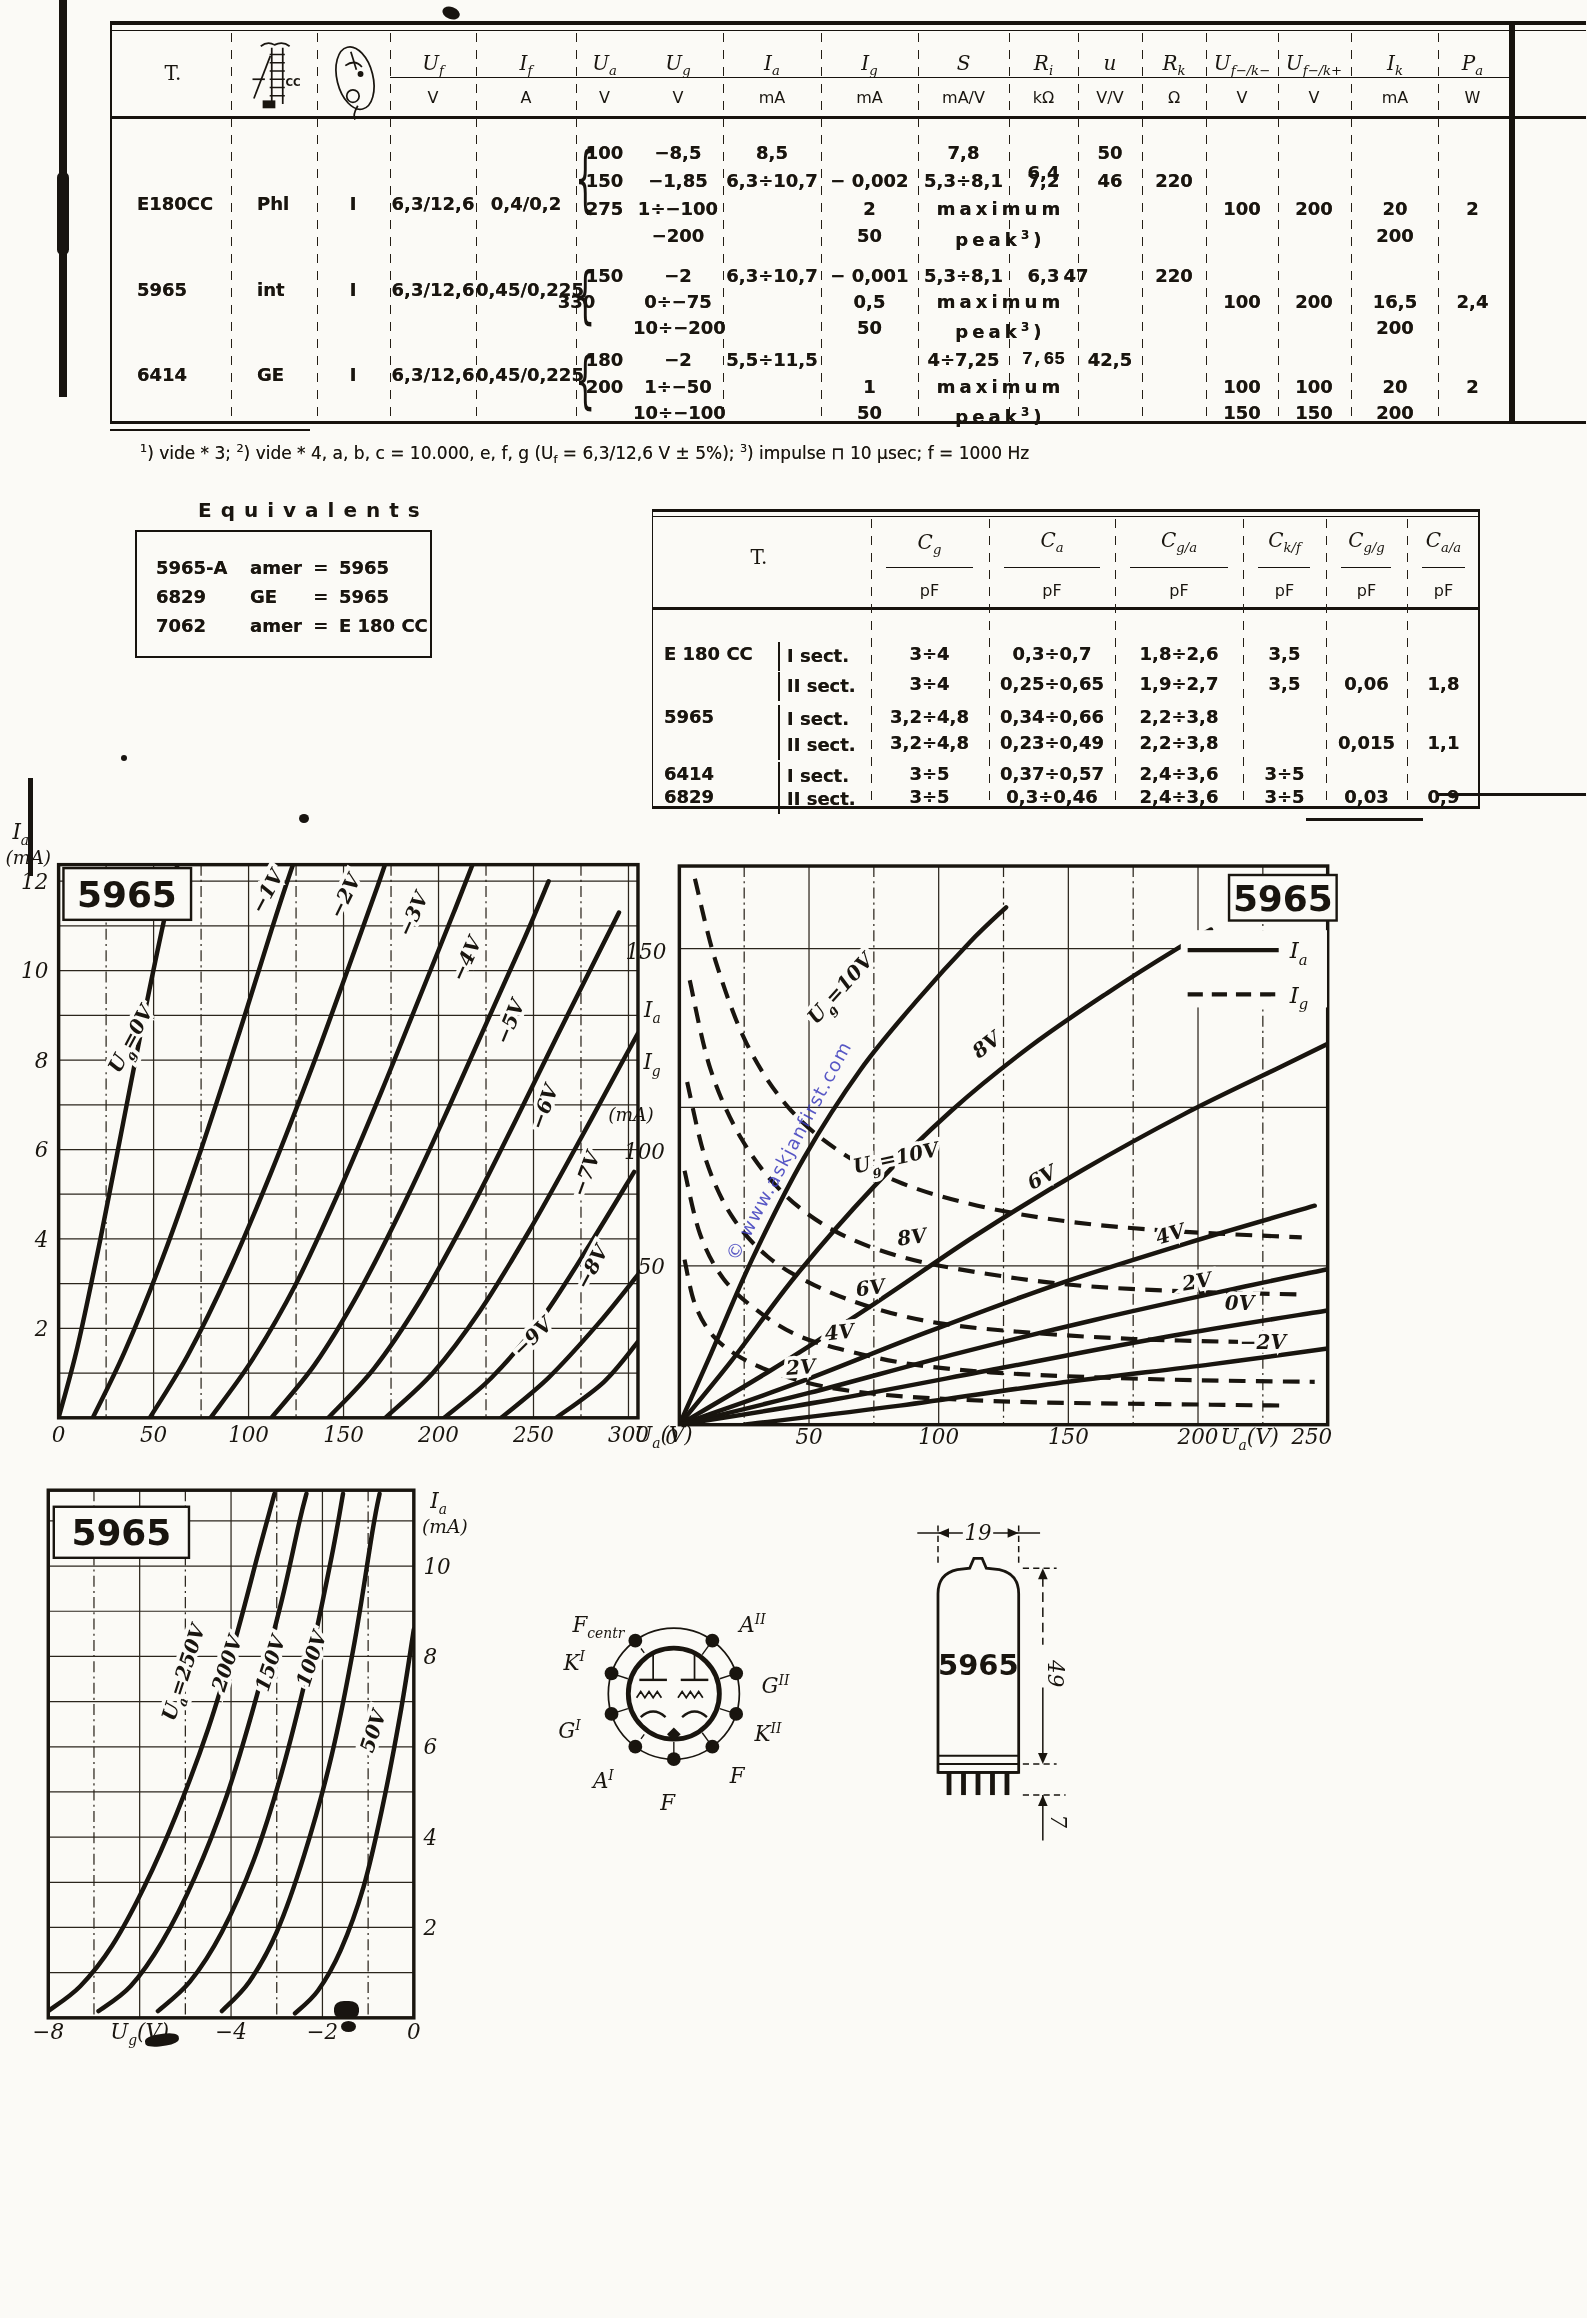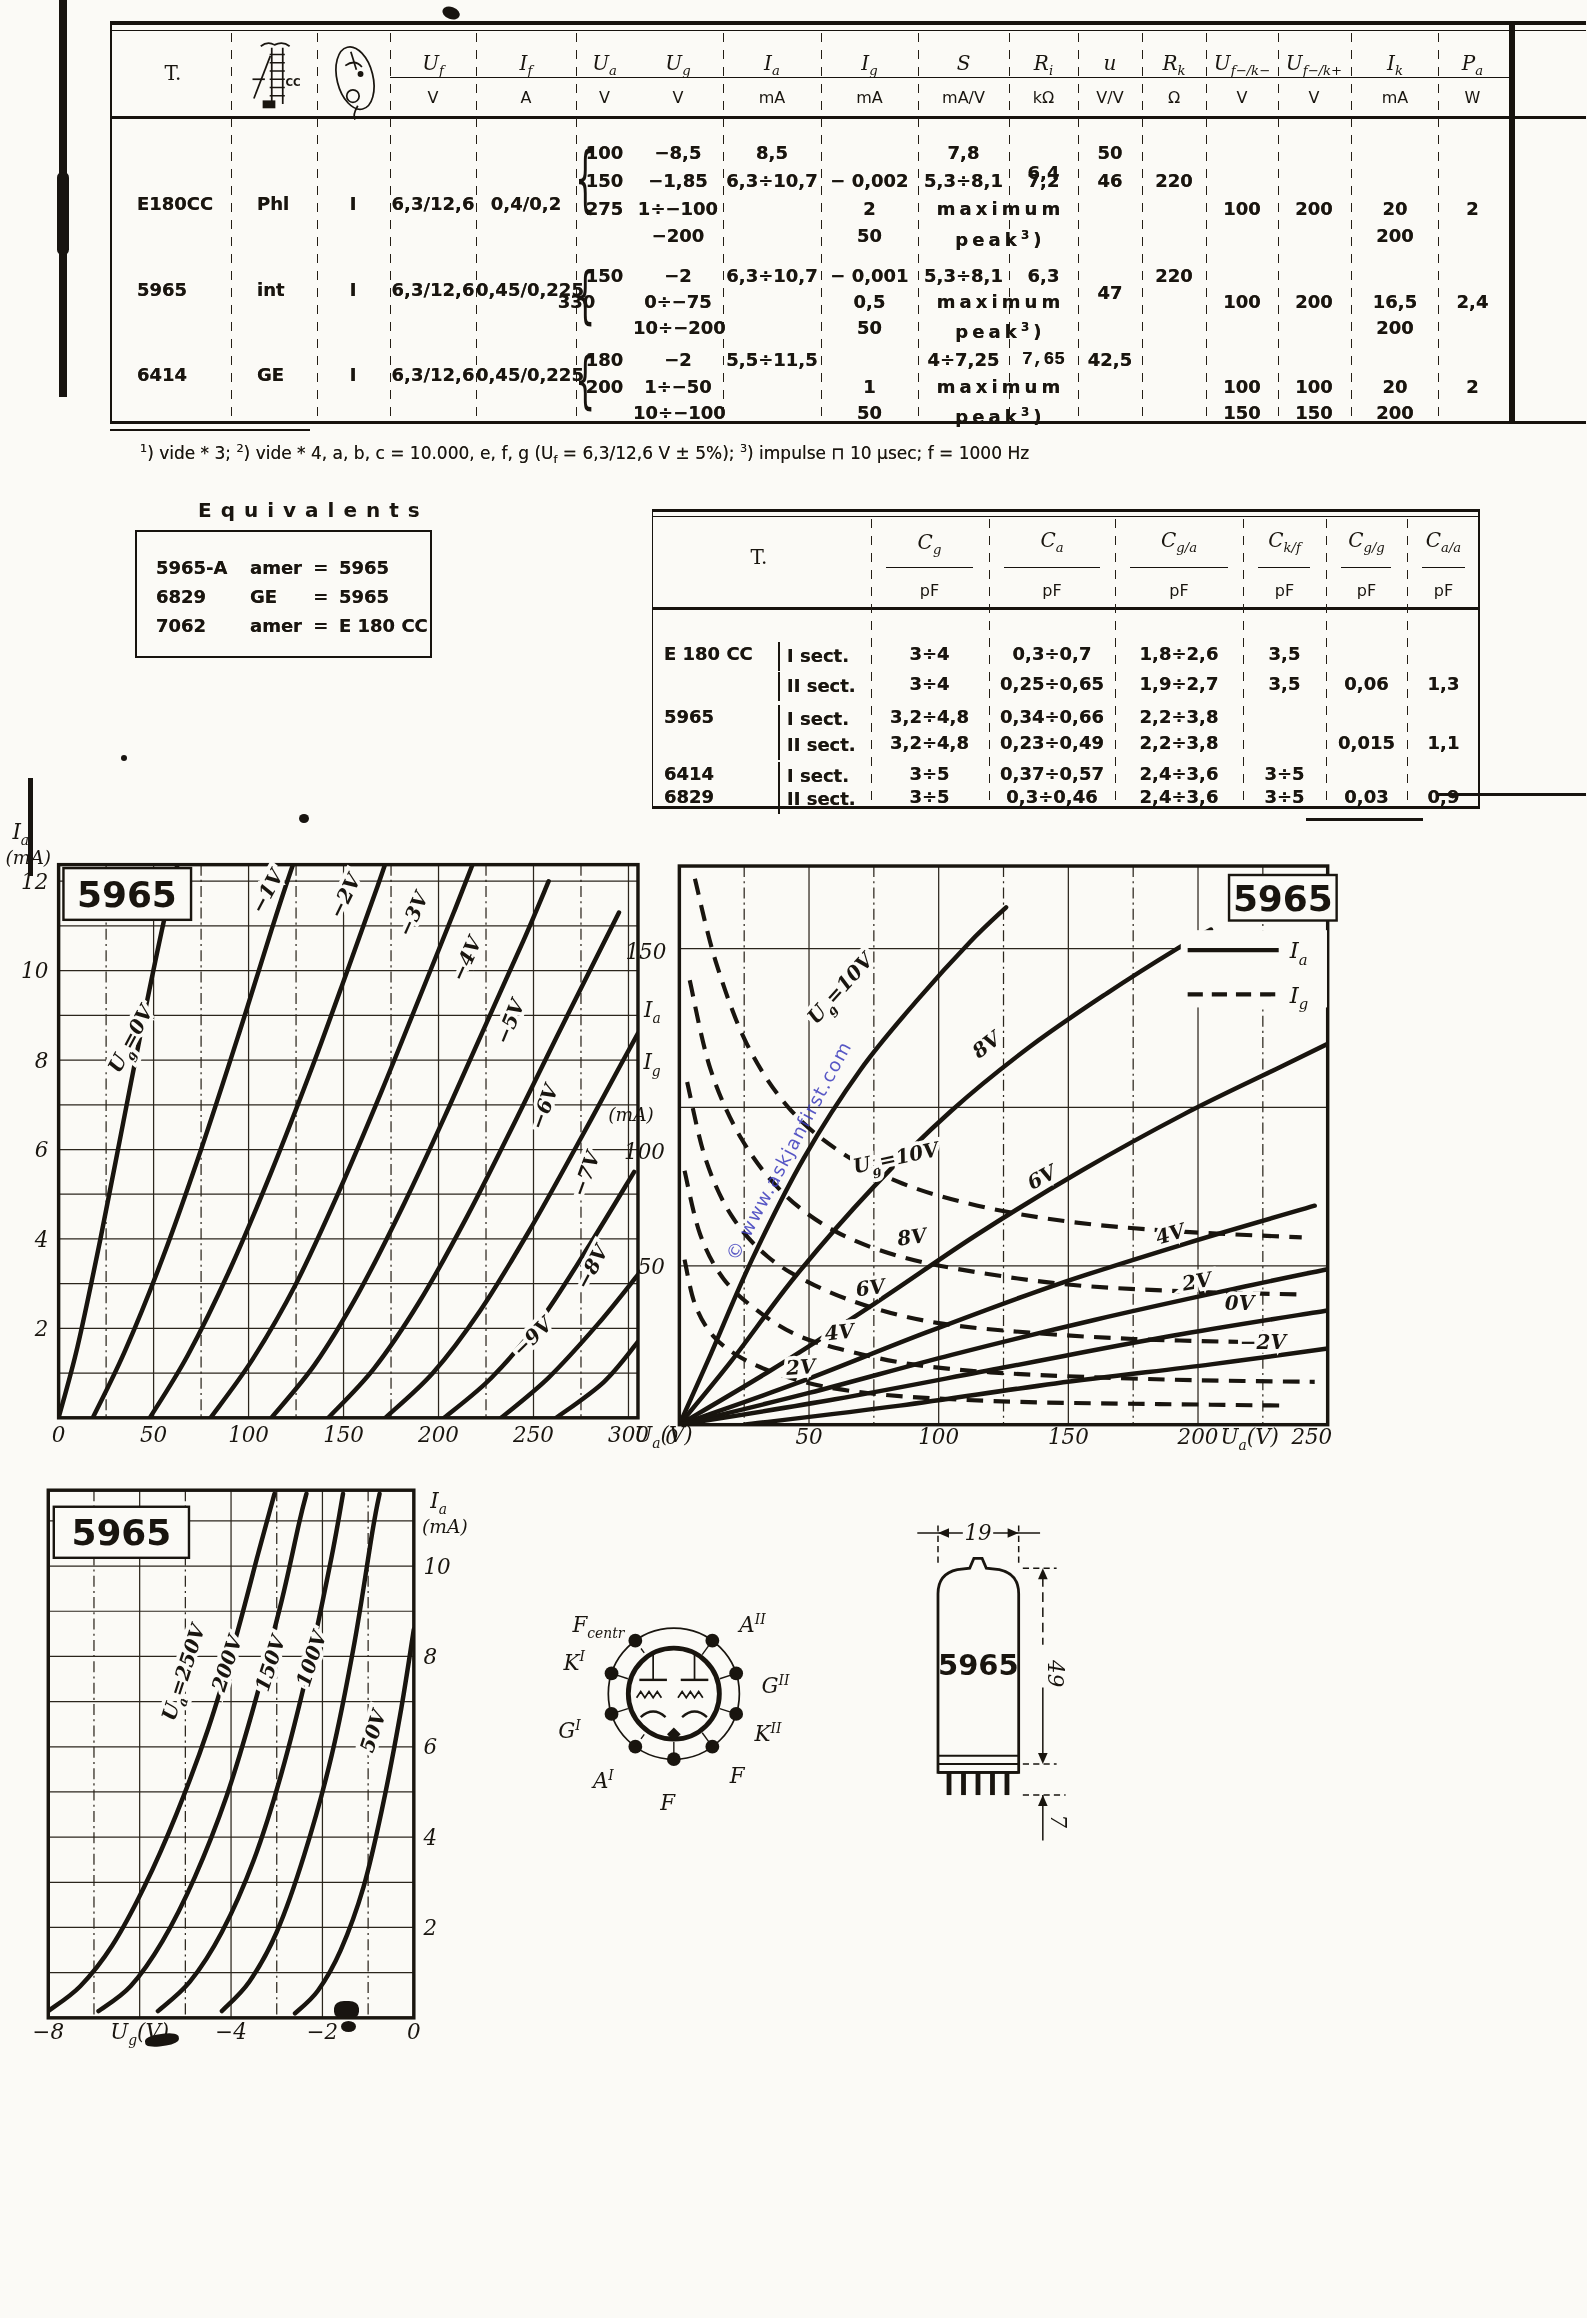--- a/index.html
+++ b/index.html
@@ -158,21 +158,21 @@
       <div class="tcell" style="left: 633px; top: 290px; width: 90px;">0÷−75</div>
       <div class="tcell" style="left: 633px; top: 316px; width: 90px;">10÷−200</div>
       <div class="tcell" style="left: 723px; top: 264px; width: 98px;">6,3÷10,7</div>
       <div class="tcell" style="left: 821px; top: 264px; width: 97px;">− 0,001</div>
       <div class="tcell" style="left: 821px; top: 290px; width: 97px;">0,5</div>
       <div class="tcell" style="left: 821px; top: 316px; width: 97px;">50</div>
       <div class="tcell" style="left: 918px; top: 264px; width: 91px;">5,3÷8,1</div>
       <div class="tcell wide" style="left: 904px; top: 290px; width: 193px;">maximum</div>
       <div class="tcell wide" style="left: 904px; top: 316px; width: 193px;">peak<sup>3</sup>)</div>
       <div class="tcell" style="left: 1009px; top: 264px; width: 69px;">6,3</div>
-      <div class="tcell" style="left: 1078px; top: 264px; width: 64px; margin-top: 17px;">47</div>
+      <div class="tcell" style="left: 1044px; top: 264px; width: 64px;">47</div>
       <div class="tcell" style="left: 1142px; top: 264px; width: 64px;">220</div>
       <div class="tcell" style="left: 1206px; top: 290px; width: 72px;">100</div>
       <div class="tcell" style="left: 1278px; top: 290px; width: 72px;">200</div>
       <div class="tcell" style="left: 1351px; top: 290px; width: 88px;">16,5</div>
       <div class="tcell" style="left: 1351px; top: 316px; width: 88px;">200</div>
       <div class="tcell" style="left: 1438px; top: 290px; width: 69px;">2,4</div>
       <div class="tcell lft" style="left: 137px; top: 363px; width: 97px;">6414</div>
       <div class="tcell lft" style="left: 257px; top: 363px; width: 62px; font-weight: 600;">GE</div>
       <div class="tcell" style="left: 317px; top: 363px; width: 72px;">I</div>
       <div class="tcell" style="left: 390px; top: 363px; width: 86px;">6,3/12,6</div>
@@ -258,21 +258,21 @@
       <div class="tcell" style="left: 871px; top: 642px; width: 117px; font-weight: 600;">3÷4</div>
       <div class="tcell" style="left: 989px; top: 642px; width: 126px; font-weight: 600;">0,3÷0,7</div>
       <div class="tcell" style="left: 1115px; top: 642px; width: 128px; font-weight: 600;">1,8÷2,6</div>
       <div class="tcell" style="left: 1243px; top: 642px; width: 83px; font-weight: 600;">3,5</div>
       <div class="tcell lft" style="left: 778px; top: 672px; width: 90px; font-weight: 600;"><span style="display:inline-block;border-left:2.1px solid #19150f;height:29px;margin-right:7px;vertical-align:middle;"></span>II sect.</div>
       <div class="tcell" style="left: 871px; top: 672px; width: 117px; font-weight: 600;">3÷4</div>
       <div class="tcell" style="left: 989px; top: 672px; width: 126px; font-weight: 600;">0,25÷0,65</div>
       <div class="tcell" style="left: 1115px; top: 672px; width: 128px; font-weight: 600;">1,9÷2,7</div>
       <div class="tcell" style="left: 1243px; top: 672px; width: 83px; font-weight: 600;">3,5</div>
       <div class="tcell" style="left: 1326px; top: 672px; width: 81px; font-weight: 600;">0,06</div>
-      <div class="tcell" style="left: 1407px; top: 672px; width: 73px; font-weight: 600;">1,3</div>
+      <div class="tcell" style="left: 1407px; top: 672px; width: 73px; font-weight: 600;">1,8</div>
       <div class="tcell lft" style="left: 664px; top: 705px; width: 110px; font-weight: 600;">5965</div>
       <div class="tcell lft" style="left: 778px; top: 705px; width: 90px; font-weight: 600;"><span style="display:inline-block;border-left:2.1px solid #19150f;height:29px;margin-right:7px;vertical-align:middle;"></span>I sect.</div>
       <div class="tcell" style="left: 871px; top: 705px; width: 117px; font-weight: 600;">3,2÷4,8</div>
       <div class="tcell" style="left: 989px; top: 705px; width: 126px; font-weight: 600;">0,34÷0,66</div>
       <div class="tcell" style="left: 1115px; top: 705px; width: 128px; font-weight: 600;">2,2÷3,8</div>
       <div class="tcell lft" style="left: 778px; top: 731px; width: 90px; font-weight: 600;"><span style="display:inline-block;border-left:2.1px solid #19150f;height:29px;margin-right:7px;vertical-align:middle;"></span>II sect.</div>
       <div class="tcell" style="left: 871px; top: 731px; width: 117px; font-weight: 600;">3,2÷4,8</div>
       <div class="tcell" style="left: 989px; top: 731px; width: 126px; font-weight: 600;">0,23÷0,49</div>
       <div class="tcell" style="left: 1115px; top: 731px; width: 128px; font-weight: 600;">2,2÷3,8</div>
       <div class="tcell" style="left: 1326px; top: 731px; width: 81px; font-weight: 600;">0,015</div>

